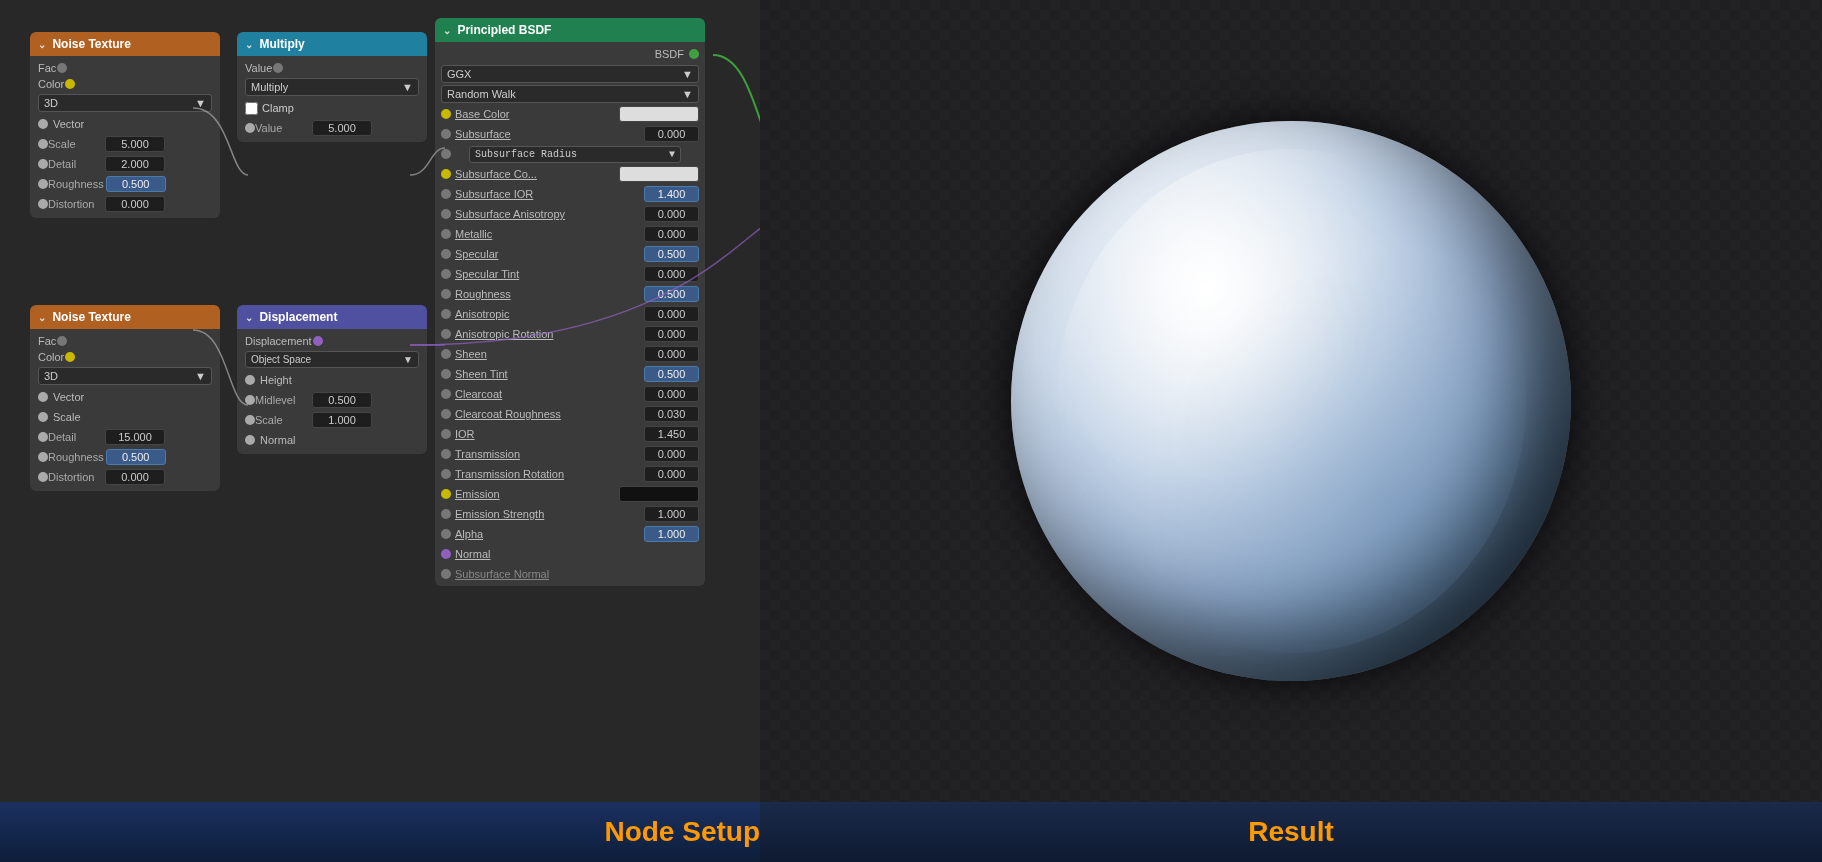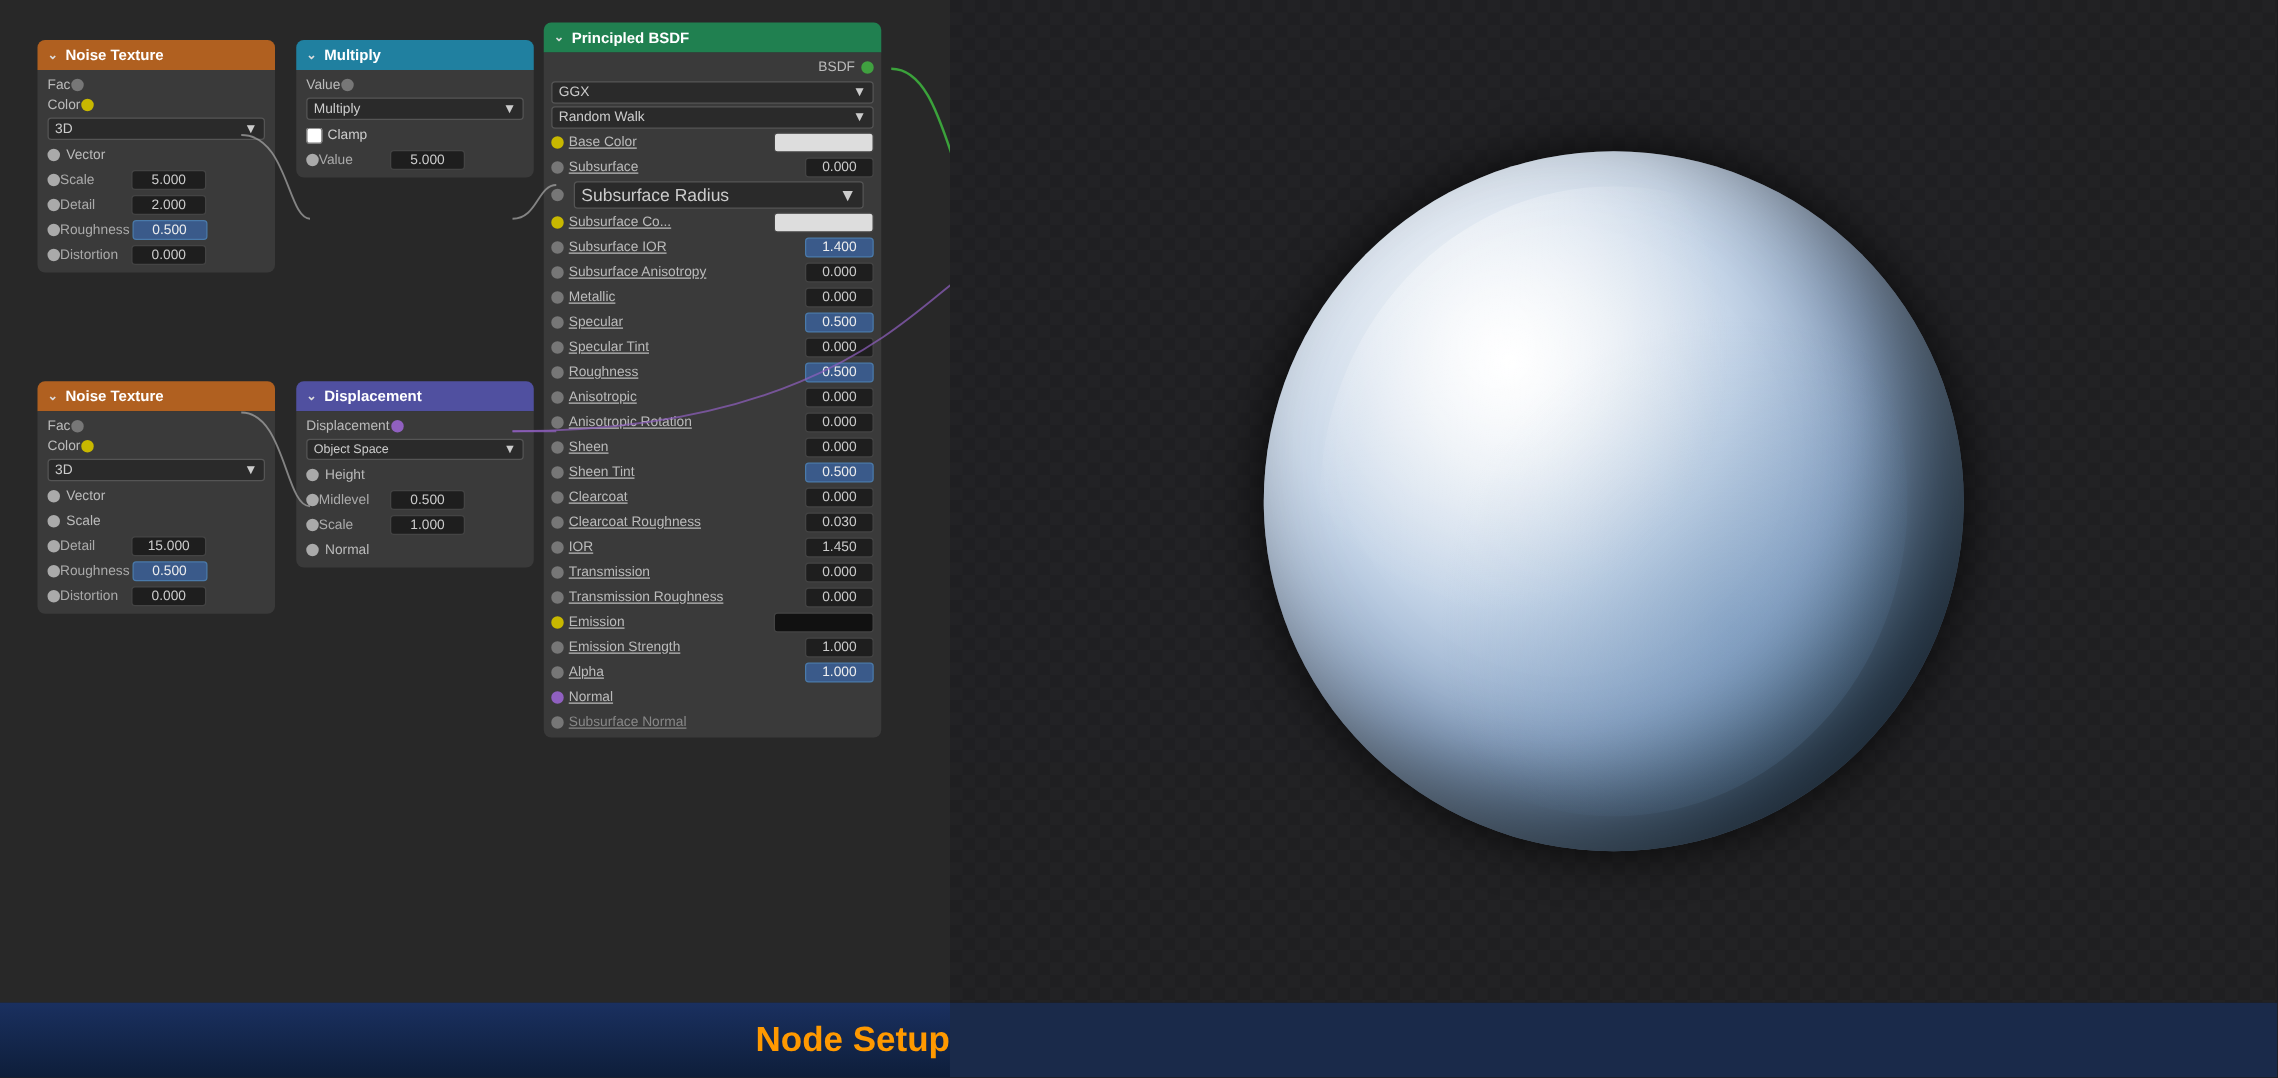--- a/index.html
+++ b/index.html
@@ -533,21 +533,21 @@
         </div>
 
         <div class="pbsdf-row">
           <span class="socket grey"></span>
           <span class="row-label">Subsurface</span>
           <span class="row-val">0.000</span>
         </div>
 
         <div class="pbsdf-row">
           <span class="socket grey"></span>
-          <div class="dropdown-field" style="width:90%;font-size:14px;margin:0 8px;">
+          <div class="dropdown-field" style="width:90%;font-size:10px;margin:0 18px;font-family:Liberation Mono, monospace;">
             <span>Subsurface Radius</span>
             <span>▼</span>
           </div>
         </div>
 
         <div class="pbsdf-row">
           <span class="socket yellow"></span>
           <span class="row-label">Subsurface Co...</span>
           <span class="row-val white-bg" style="width:80px;">&nbsp;</span>
         </div>
@@ -631,21 +631,21 @@
         </div>
 
         <div class="pbsdf-row">
           <span class="socket grey"></span>
           <span class="row-label">Transmission</span>
           <span class="row-val">0.000</span>
         </div>
 
         <div class="pbsdf-row">
           <span class="socket grey"></span>
-          <span class="row-label">Transmission Roughness</span>
+          <span class="row-label">Transmission Rotation</span>
           <span class="row-val">0.000</span>
         </div>
 
         <div class="pbsdf-row">
           <span class="socket yellow"></span>
           <span class="row-label">Emission</span>
           <span class="row-val black-bg" style="width:80px;">&nbsp;</span>
         </div>
 
         <div class="pbsdf-row">
@@ -679,13 +679,16 @@
     <div class="result-sphere">
       
     </div>
   </div>
 </div>
 
 <div class="bottom-banner">
   <div class="banner-left">
     <span class="banner-text">Node Setup</span>
   </div>
+  <div class="banner-right">
+    <span class="banner-text">Result</span>
+  </div>
 </div>
 
 </body></html>

